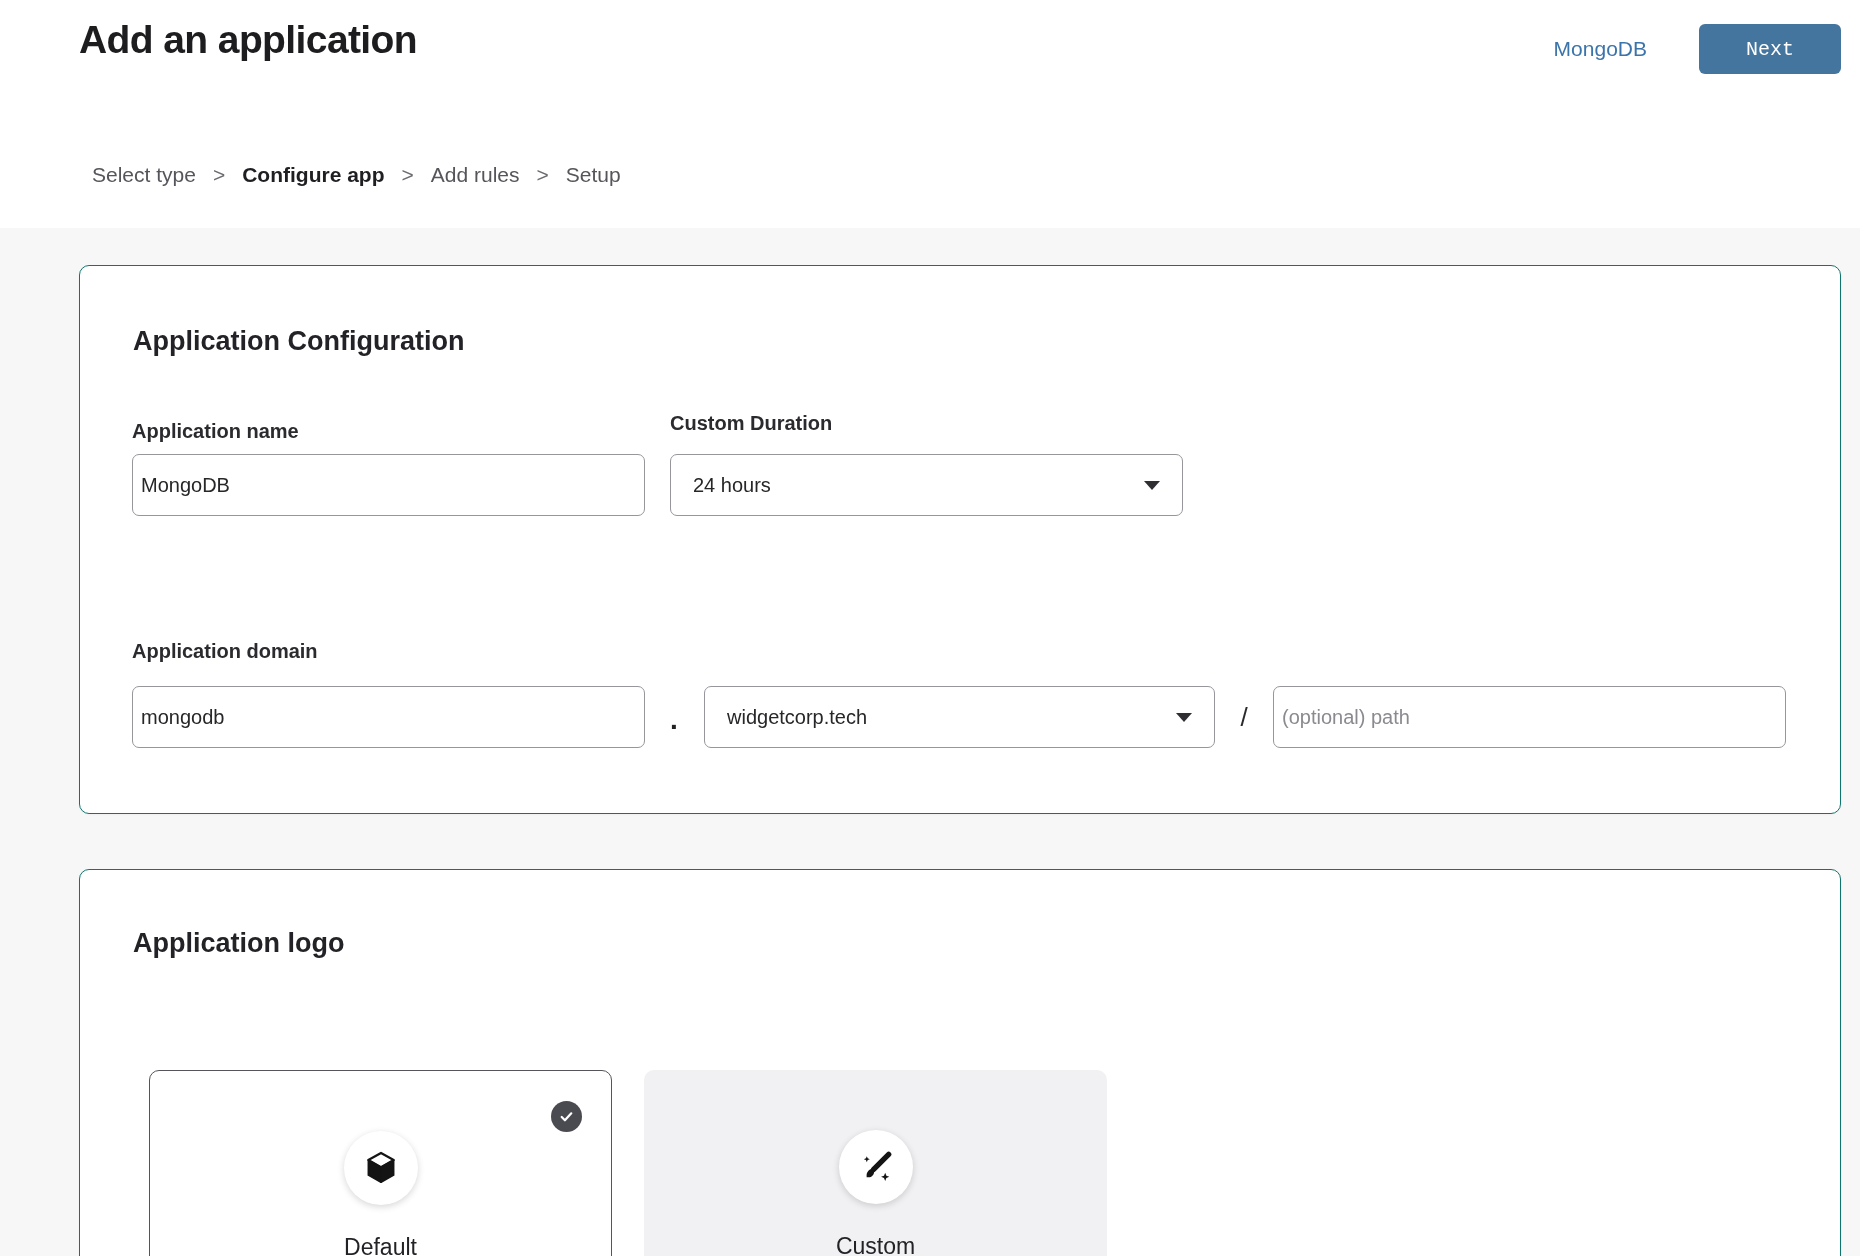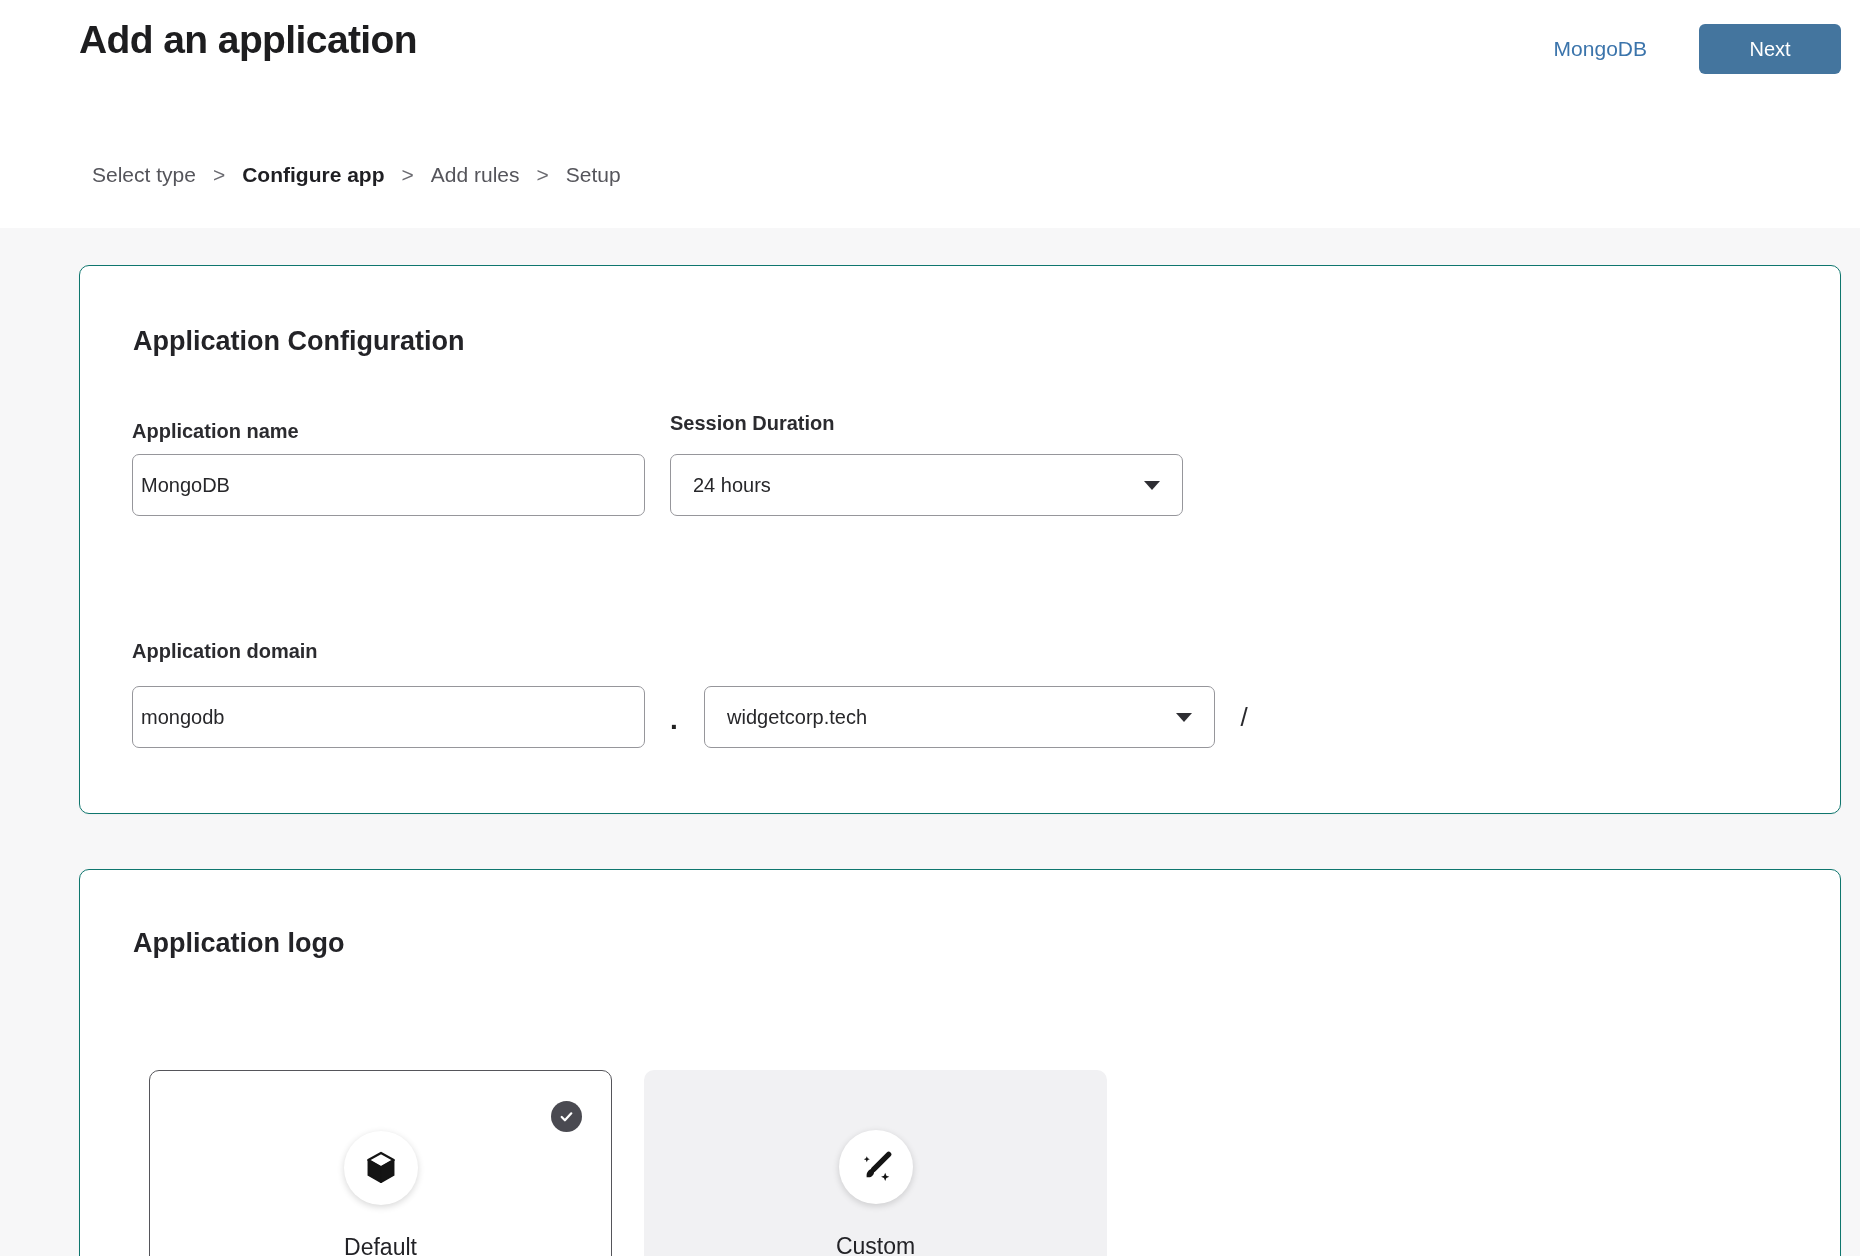--- a/index.html
+++ b/index.html
@@ -20,21 +20,21 @@
   }
 
   .header-actions {
     position:absolute; top:24px; right:19px; height:50px;
     display:flex; align-items:center; gap:52px;
   }
   .cancel-link { font-size:21px; color:#3b74ab; cursor:pointer; }
   .next-button {
     width:142px; height:50px; background:#44759e; color:#ffffff;
     font-size:20px; border:none; border-radius:6px; cursor:pointer;
-    font-family:Liberation Sans, sans-serif;
+    font-family:Liberation Mono, monospace;
   }
 
   .breadcrumb {
     position:absolute; left:92px; top:163px;
     display:flex; align-items:center; gap:17px; font-size:21px; color:#55555b;
   }
   .breadcrumb .step { cursor:default; }
   .breadcrumb .step.clickable { cursor:pointer; }
   .breadcrumb .step.active { color:#1f1f23; font-weight:700; }
   .breadcrumb .sep { color:#6b6b71; }
@@ -124,38 +124,39 @@
   <span class="sep">&gt;</span>
   <span class="step">Setup</span>
 </nav>
 
 <section class="card card1">
   <h2>Application Configuration</h2>
 
   <label class="field-label name-label">Application name</label>
   <input class="text-input name-input" type="text" value="MongoDB" style="">
 
-  <label class="field-label session-label">Session Duration</label>
+  <label class="field-label session-label">Custom Duration</label>
   <div class="select session-select">
     <span>24 hours</span>
     <svg class="caret" width="16" height="9" viewBox="0 0 16 9">
       <polygon points="0,0 16,0 8,9" fill="#2e2e33"></polygon>
     </svg>
   </div>
 
   <label class="field-label domain-label">Application domain</label>
   <input class="text-input subdomain-input" type="text" value="mongodb" style="">
   <span class="sep-dot">.</span>
   <div class="select domain-select">
     <span>widgetcorp.tech</span>
     <svg class="caret" width="16" height="9" viewBox="0 0 16 9">
       <polygon points="0,0 16,0 8,9" fill="#2e2e33"></polygon>
     </svg>
   </div>
   <span class="sep-slash">/</span>
+  <input class="text-input path-input" type="text" placeholder="(optional) path" style="">
 </section>
 
 <section class="card card2">
   <h2>Application logo</h2>
 
   <div class="tile default">
     <div class="badge">
       <svg width="17" height="17" viewBox="0 0 16 16">
         <path d="M3.5 8.5 L6.5 11.5 L12.5 5" stroke="#ffffff" stroke-width="2.1" fill="none" stroke-linecap="round" stroke-linejoin="round"></path>
       </svg>

